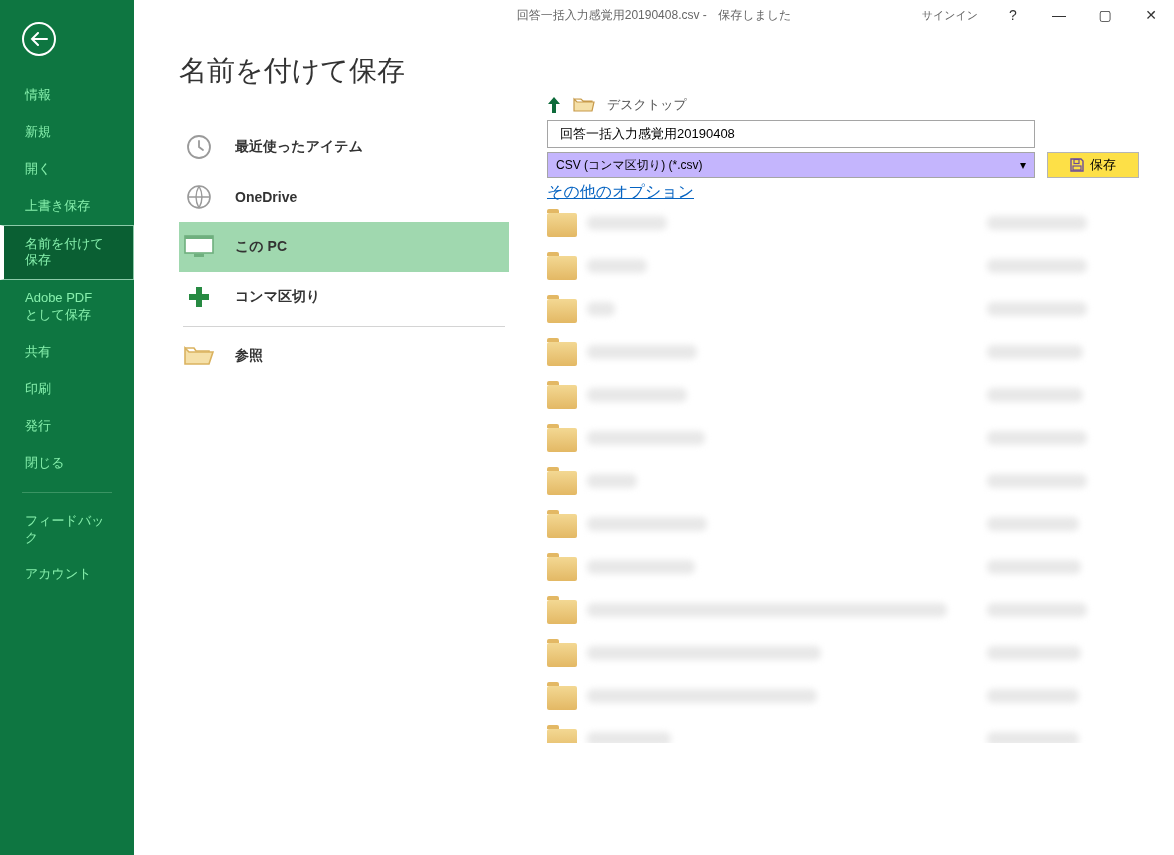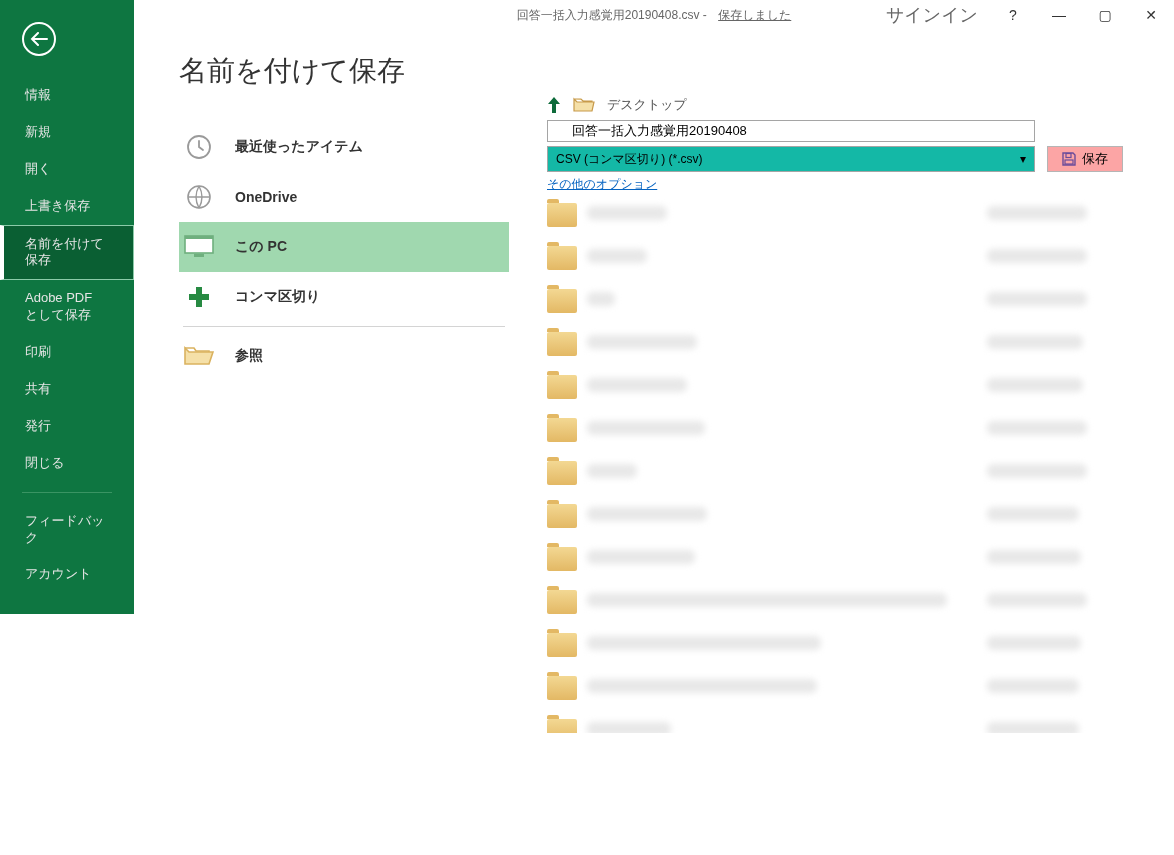--- a/index.html
+++ b/index.html
@@ -12,23 +12,23 @@
       width: 1174px;
       height: 855px;
       overflow: hidden;
       display: flex;
       background: #fff;
     }
 
     
     .sidebar {
       width: 134px;
-      height: 614px;
+      height: 855px;
       background: #0e7641;
-      color: #e5e5e5;
+      color: #86efac;
       display: flex;
       flex-direction: column;
       font-size: 13px;
     }
     .back-btn {
       width: 134px;
       height: 77px;
       display: flex;
       align-items: center;
       padding-left: 22px;
@@ -79,31 +79,30 @@
       position: relative;
     }
     .title-center {
       width: 100%;
       text-align: center;
       position: absolute;
       pointer-events: none;
     }
     .title-status {
       margin-left: 8px;
-      text-decoration: underline;
     }
     .title-right {
       position: absolute;
       right: 0;
       display: flex;
       align-items: center;
     }
     .signin {
       margin-right: 12px;
-      font-size: 18px;
+      font-size: 11px;
     }
     .sys-btn {
       width: 46px;
       height: 30px;
       display: flex;
       align-items: center;
       justify-content: center;
       font-size: 14px;
       color: #333;
     }
@@ -173,54 +172,54 @@
       color: #0e6b3b;
       font-size: 16px;
       font-weight: bold;
     }
     .folder-icon-sm {
       color: #c79a4a;
     }
 
     .filename-input {
       width: 488px;
-      height: 22px;
+      height: 28px;
       border: 1px solid #a5a5a5;
-      padding: 0 24px;
+      padding: 0 12px;
       font-size: 13px;
       margin-bottom: 4px;
     }
     .save-row {
       display: flex;
       gap: 12px;
     }
     .filetype-select {
       width: 488px;
       height: 26px;
       border: 1px solid #a5a5a5;
       font-size: 12px;
       display: flex;
       align-items: center;
       justify-content: space-between;
       padding: 0 8px;
-      background: #14b8a6;
+      background: #c4b5fd;
     }
     .save-btn {
-      width: 76px;
+      width: 92px;
       height: 26px;
       border: 1px solid #b5b5b5;
       display: flex;
       align-items: center;
       justify-content: center;
       gap: 6px;
       font-size: 13px;
-      background: #fca5a5;
+      background: #fde047;
     }
     .more-options {
-      font-size: 12px;
+      font-size: 16px;
       color: #0563c1;
       text-decoration: underline;
       margin-top: 4px;
     }
 
     .file-list-header {
       display: flex;
       margin-top: 46px;
       font-size: 12px;
       color: #555;
@@ -309,22 +308,22 @@
         </svg>
     </div>
   </div>
 
   <div class="nav-item">情報</div>
   <div class="nav-item">新規</div>
   <div class="nav-item">開く</div>
   <div class="nav-item">上書き保存</div>
   <div class="nav-item selected selected-highlight">名前を付けて保存</div>
   <div class="nav-item">Adobe PDF として保存</div>
+  <div class="nav-item">共有</div>
   <div class="nav-item">印刷</div>
-  <div class="nav-item">共有</div>
   <div class="nav-item">発行</div>
   <div class="nav-item">閉じる</div>
 
   <div class="nav-divider"></div>
 
   <div class="nav-item">フィードバック</div>
   <div class="nav-item">アカウント</div>
 </div>
 
 <div class="main">

